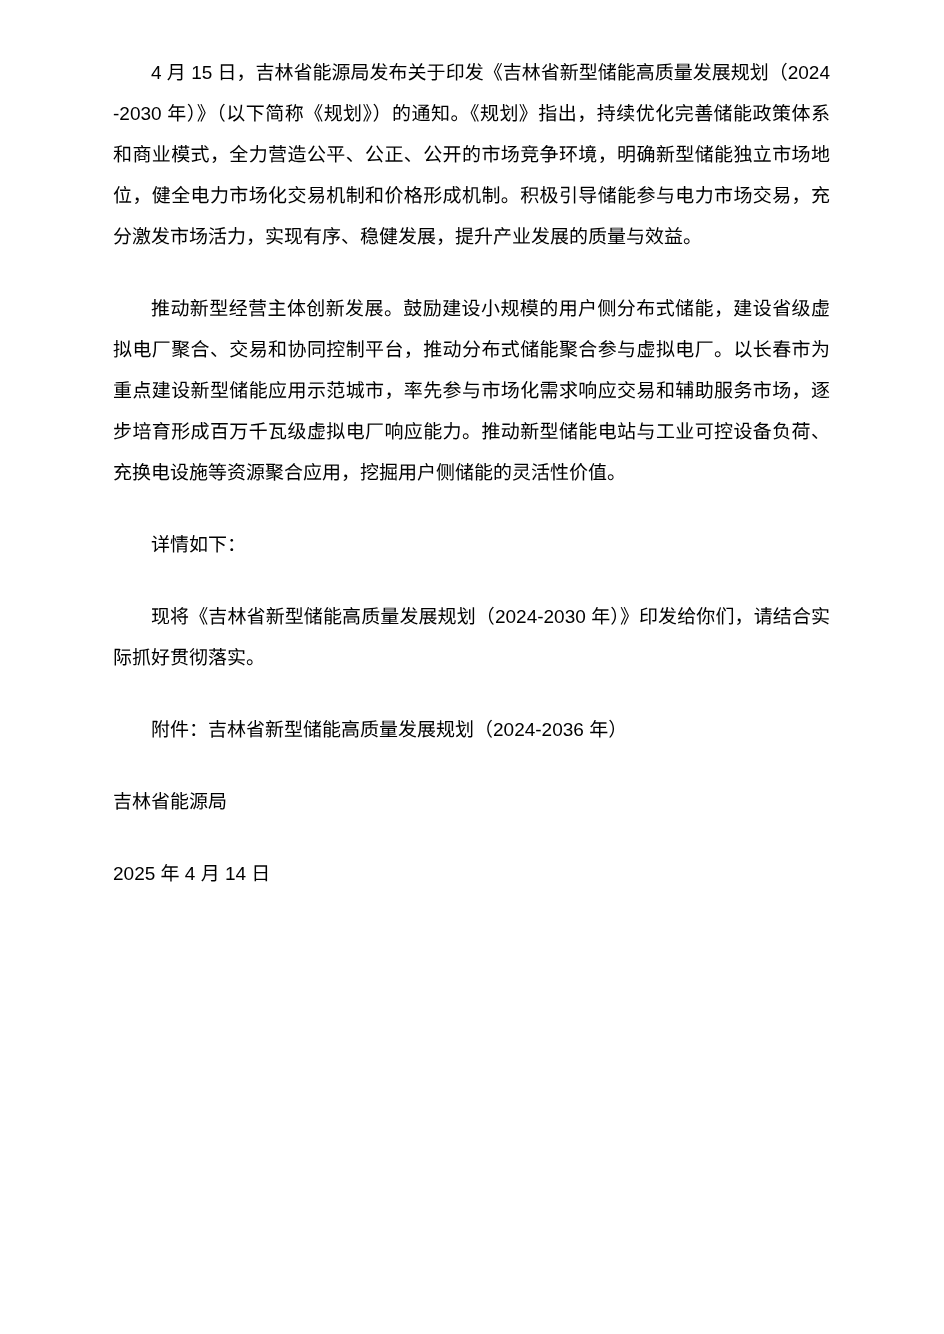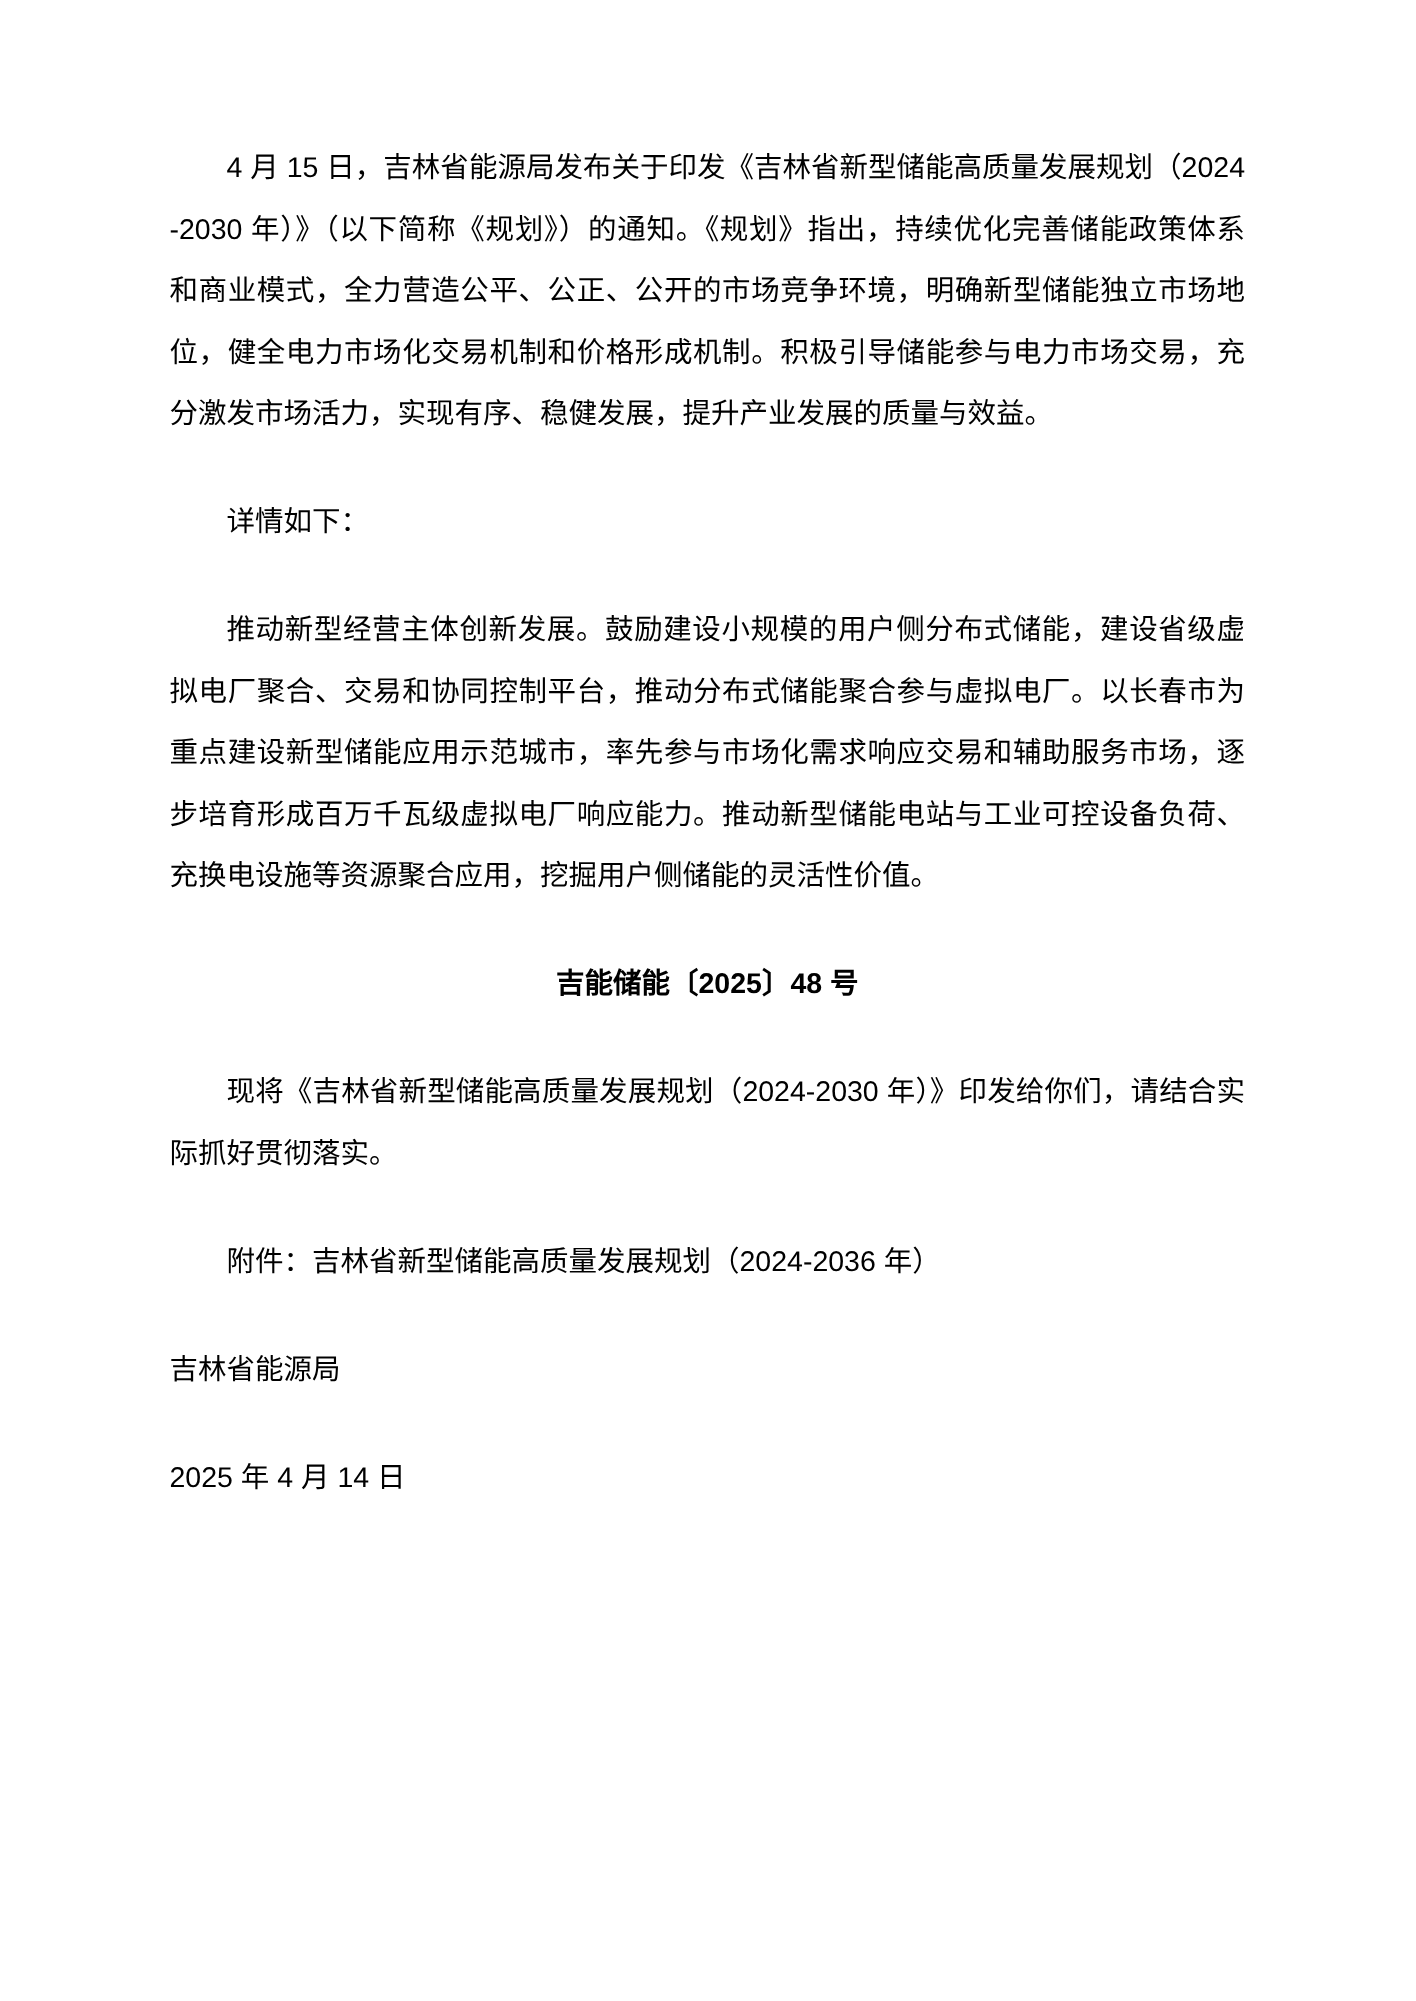--- a/index.html
+++ b/index.html
@@ -10,21 +10,21 @@
     width: 944px;
     height: 1334px;
     margin: 0 auto;
     font-family: "Liberation Sans", "DejaVu Sans", sans-serif;
     color: #000000;
   }
   .page {
     width: 944px;
     height: 1334px;
     background: #ffffff;
-    padding: 92px 114px 0 113px;
+    padding: 52px 114px 0 113px;
     overflow: hidden;
   }
   .page p {
     font-size: 19px;
     line-height: 41px;
     margin: 0 0 31px 0;
     text-align: justify;
     word-break: break-all;
   }
   .para {
@@ -44,26 +44,25 @@
     text-align: left;
     text-indent: 0;
   }
 </style>
 </head>
 <body>
 
 <div class="page">
   <p class="para">4 月 15 日，吉林省能源局发布关于印发《吉林省新型储能高质量发展规划（2024-2030 年）》（以下简称《规划》）的通知。《规划》指出，持续优化完善储能政策体系和商业模式，全力营造公平、公正、公开的市场竞争环境，明确新型储能独立市场地位，健全电力市场化交易机制和价格形成机制。积极引导储能参与电力市场交易，充分激发市场活力，实现有序、稳健发展，提升产业发展的质量与效益。</p>
 
+  <p class="para">推动新型经营主体创新发展。鼓励建设小规模的用户侧分布式储能，建设省级虚拟电厂聚合、交易和协同控制平台，推动分布式储能聚合参与虚拟电厂。以长春市为重点建设新型储能应用示范城市，率先参与市场化需求响应交易和辅助服务市场，逐步培育形成百万千瓦级虚拟电厂响应能力。推动新型储能电站与工业可控设备负荷、充换电设施等资源聚合应用，挖掘用户侧储能的灵活性价值。</p>
+
   <p class="para">详情如下：</p>
 
-  <p class="para">推动新型经营主体创新发展。鼓励建设小规模的用户侧分布式储能，建设省级虚拟电厂聚合、交易和协同控制平台，推动分布式储能聚合参与虚拟电厂。以长春市为重点建设新型储能应用示范城市，率先参与市场化需求响应交易和辅助服务市场，逐步培育形成百万千瓦级虚拟电厂响应能力。推动新型储能电站与工业可控设备负荷、充换电设施等资源聚合应用，挖掘用户侧储能的灵活性价值。</p>
 
-
-  <p class="doc-number">吉能储能〔2025〕48 号</p>
 
 
   <p class="para">现将《吉林省新型储能高质量发展规划（2024-2030 年）》印发给你们，请结合实际抓好贯彻落实。</p>
 
   <p class="para">附件：吉林省新型储能高质量发展规划（2024-2036 年）</p>
 
   <p class="sign">吉林省能源局</p>
 
   <p class="sign">2025 年 4 月 14 日</p>
 </div>

